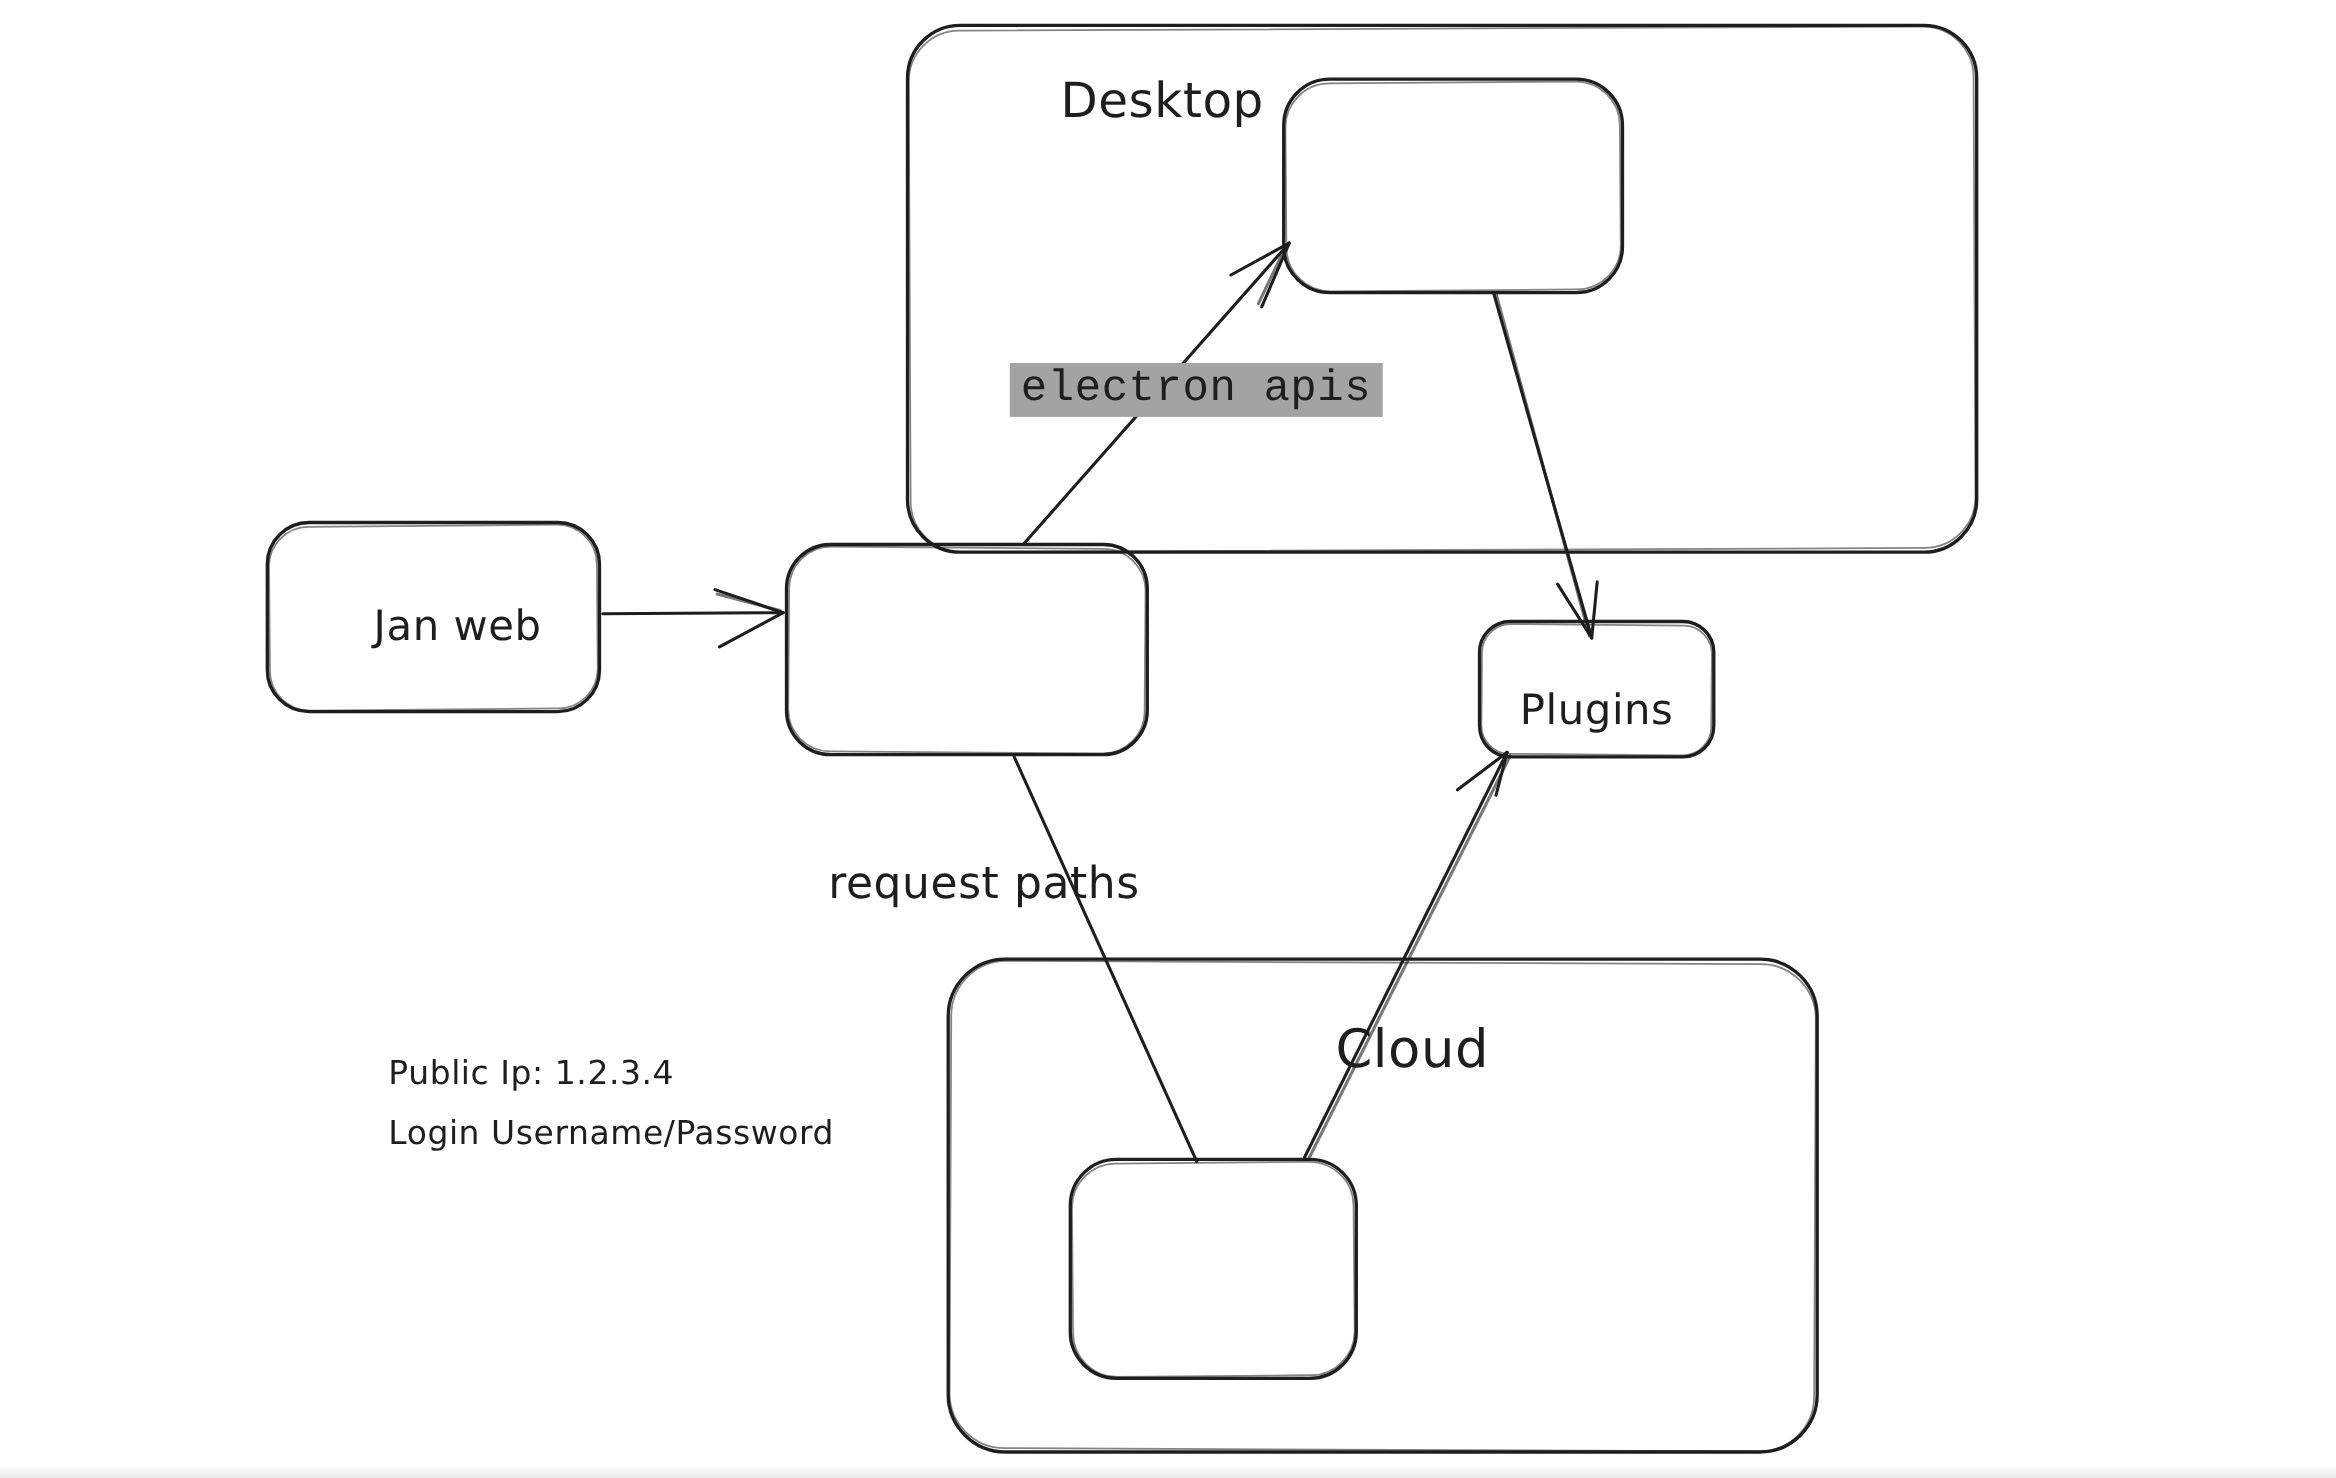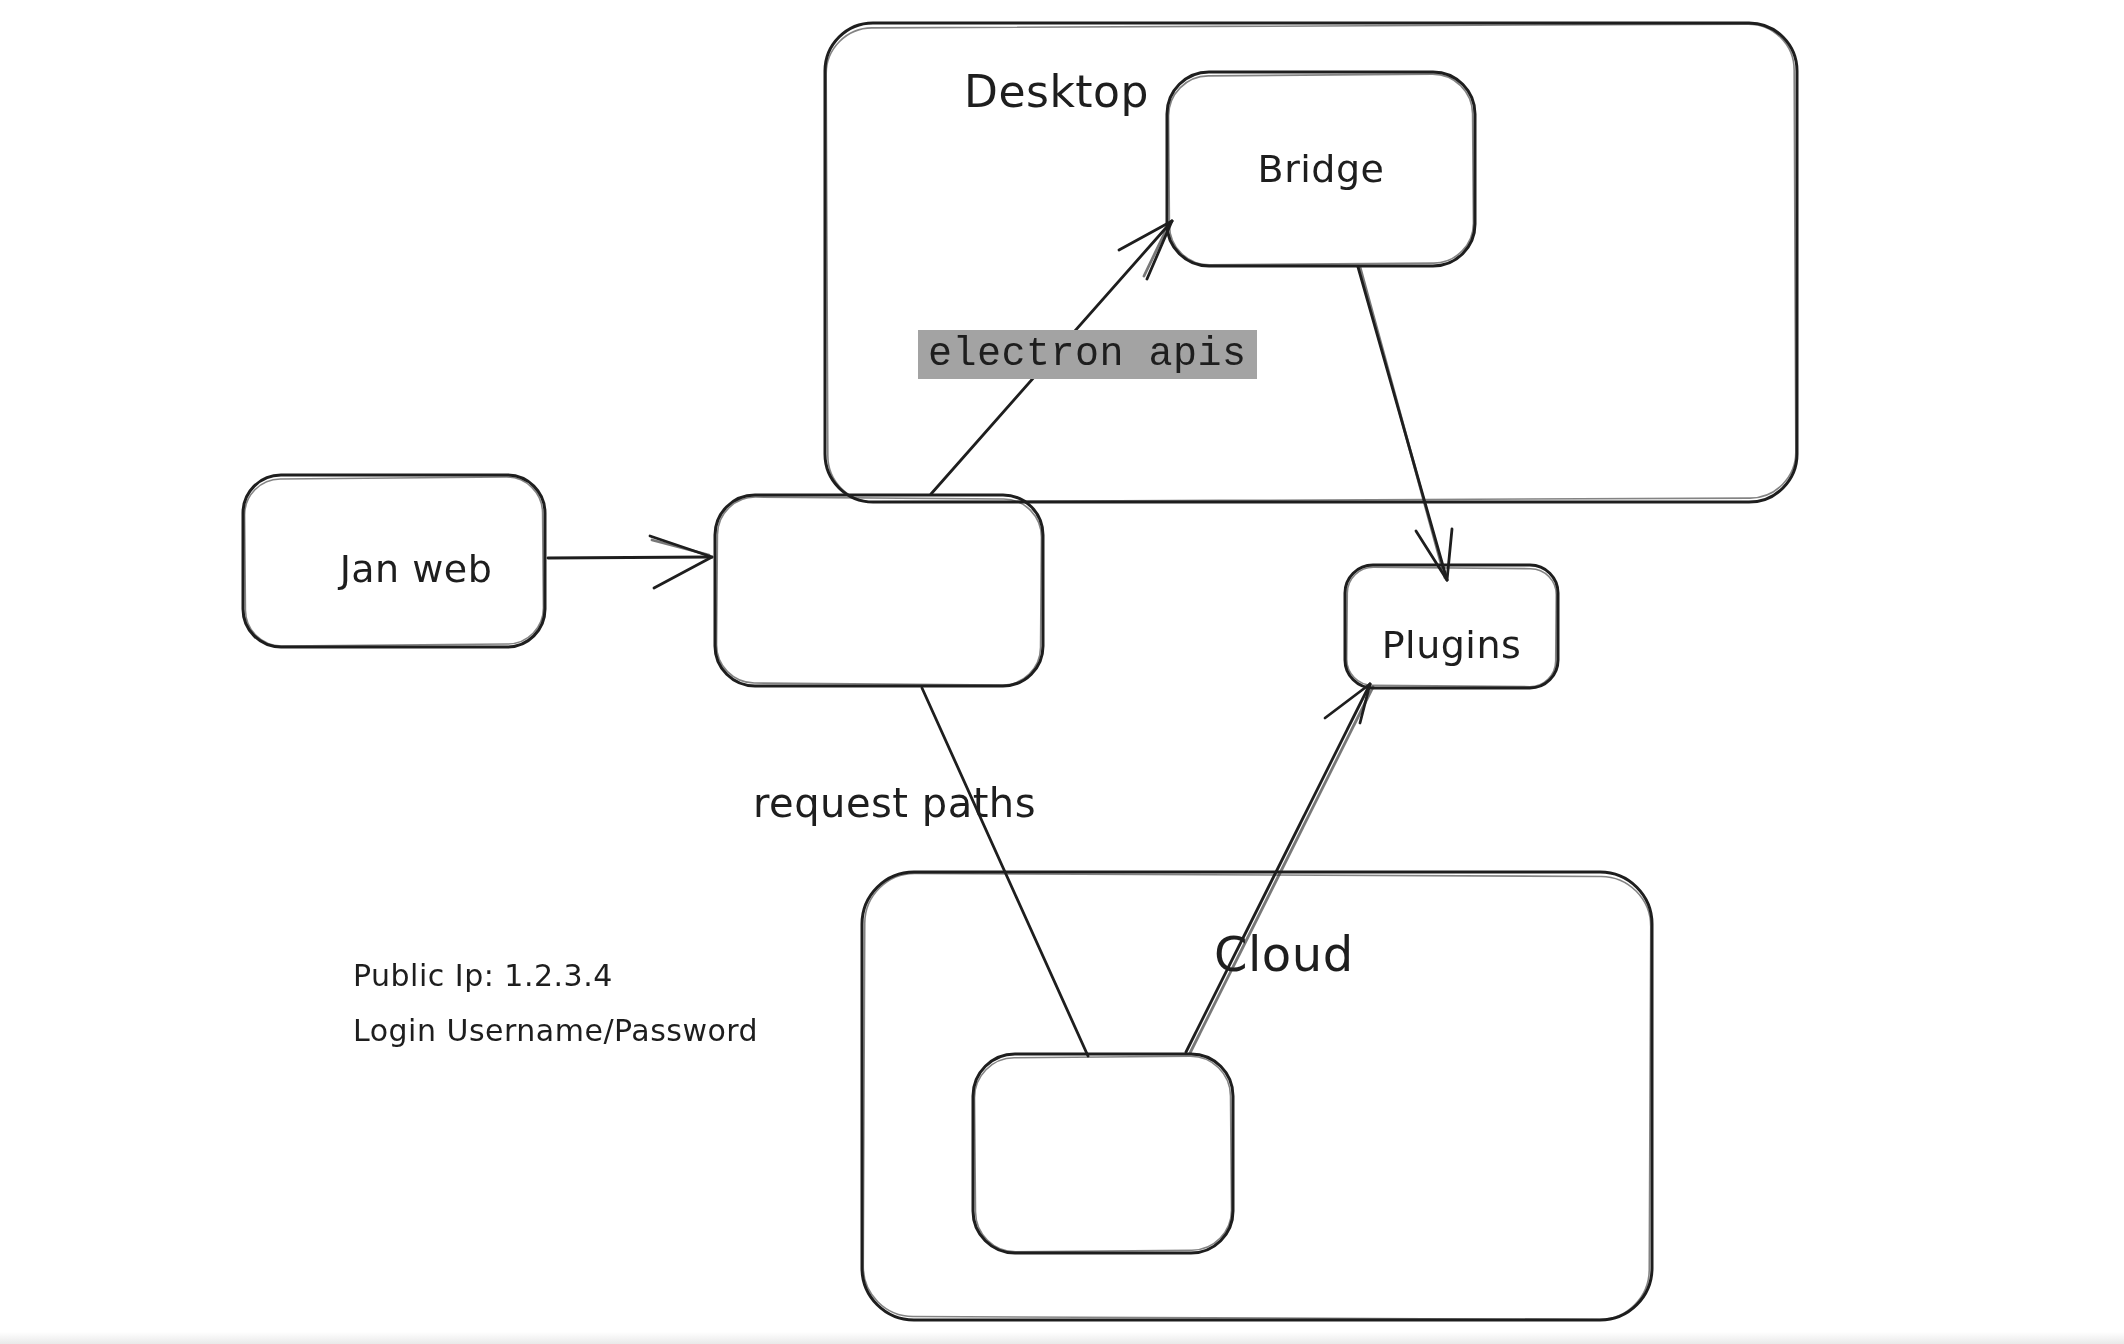--- a/index.html
+++ b/index.html
@@ -159,21 +159,20 @@
     </g>
   </svg>
 
   <div class="free-label" style="left:964px; top:50px; font-size:44px;margin-top:16px;">Desktop</div>
 
   <div class="free-label" style="left:1214px; top:926px; font-size:48px;">Cloud</div>
 
   <div class="node-label" style="left:243px; top:475px; width:302px; height:188px;padding-left:22px;">Jan web</div>
 
 
-  <div class="node-label" style="left:1167px; top:72px; width:308px; height:194px;">Bridge</div>
 
   <div class="node-label" style="left:1345px; top:565px; width:213px; height:159px;">Plugins</div>
 
 
   <div class="edge-label masked" style="left:918px; top:330px; font-size:40px;">electron apis</div>
 
   <div class="edge-label" style="left:753px; top:780px; font-size:40px;">request paths</div>
 
   <div id="annotation">
     <div>Public Ip: 1.2.3.4</div>

